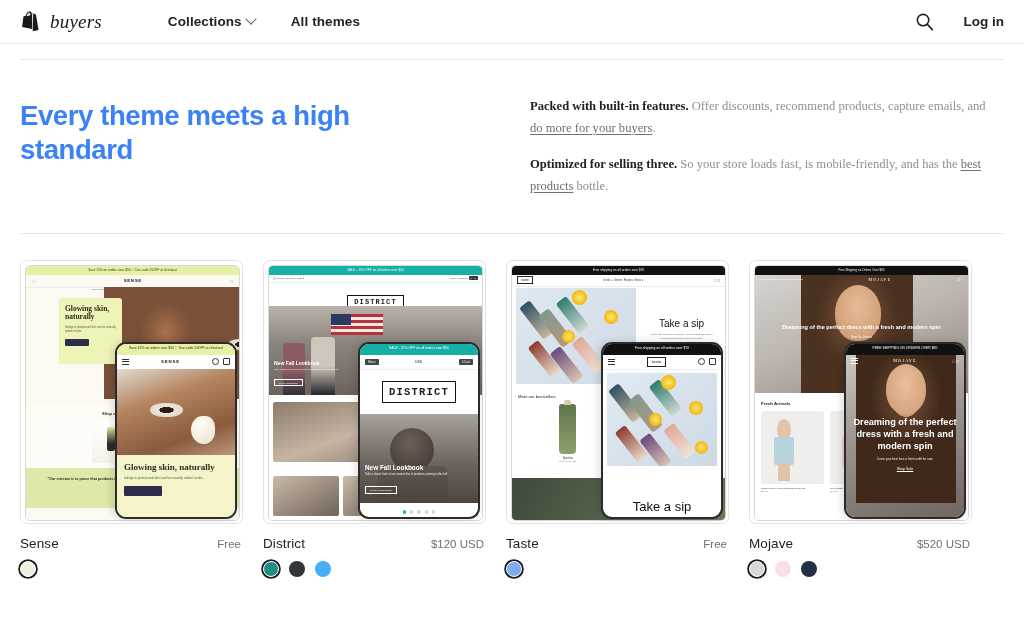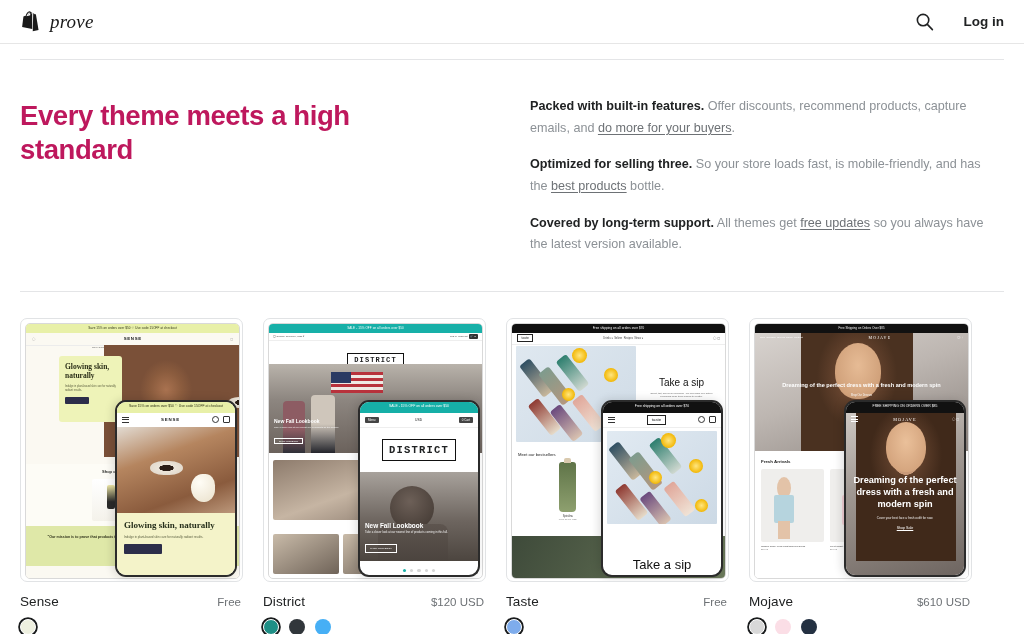--- a/index.html
+++ b/index.html
@@ -99,35 +99,36 @@
   .intro {
     display: flex;
     padding: 36px 0 0 0;
     gap: 78px;
   }
   .intro-heading {
     font-size: 27.5px;
     line-height: 1.22;
     font-weight: 700;
     letter-spacing: -0.4px;
-    color: #be185d;
+    color: #3b82f6;
     width: 432px;
     flex: none;
     margin: 0;
     padding-top: 3px;
   }
   .intro-copy {
     width: 470px;
     flex: none;
   }
   .intro-para {
     font-size: 12.6px;
     line-height: 1.72;
     color: #8c9196;
     margin: 0 0 15px 0;
+    font-family: Liberation Serif, serif;
   }
   .intro-para:last-child { margin-bottom: 0; }
   .intro-para b {
     color: #202223;
     font-weight: 700;
   }
   .ilink {
     color: #6d7175;
     text-decoration: underline;
     text-underline-offset: 2px;
@@ -414,23 +415,32 @@
   }
 </style>
 </head>
 <body>
 
 <header class="site-header">
   <div class="brand">
     <svg class="bag-icon" viewBox="0 0 24 27">
       <path d="M17.6 4.2c-.1 0-1.6.1-1.6.1s-1.2-1.2-1.4-1.3c-.1-.1-.3-.1-.4-.1L13.6 26l7.6-1.7S17.8 4.3 17.6 4.2zM13 2.5c-.3-.6-.8-1.1-1.5-1.1h-.2c-.5-.7-1.2-1-1.8-1C7 .4 5.1 3.7 4.5 6.1c-.9.3-2.1.6-2.3.7-.5.1-.5.2-.6.7C1.5 7.8 0 20.7 0 20.7l12.9 2.4V2.5zM10.3 5.5l-2.6.8c.5-2.1 1.6-3.5 2.4-3.9.2.5.3 1.2.3 2.1v1zm-.9-4c.2 0 .4.1.5.2-.9.6-1.8 2.1-2.2 4.4L5.6 6.8c.6-2.2 2.2-5.3 3.8-5.3zm2.2 2.8V3.5c0-.7-.1-1.3-.2-1.8.5.1.8.7 1 1.4l-.8.2z" fill="#1a1a1a"></path>
     </svg>
-    <span class="brand-word">prove</span>
+    <span class="brand-word">buyers</span>
   </div>
 
+  <nav class="main-nav">
+    <div class="nav-link">
+      <span>Collections</span>
+      <i class="chev"></i>
+    </div>
+    <div class="nav-link">
+      <span>All themes</span>
+    </div>
+  </nav>
 
   <div class="header-right">
     <svg class="search-icon" viewBox="0 0 20 20">
       <circle cx="8.5" cy="8.5" r="6" fill="none" stroke="#202223" stroke-width="1.7"></circle>
       <line x1="13" y1="13" x2="18.3" y2="18.5" stroke="#202223" stroke-width="1.7" stroke-linecap="round"></line>
     </svg>
     <span class="login-link">Log in</span>
   </div>
 </header>
 
@@ -440,23 +450,20 @@
 
   <section class="intro">
     <h1 class="intro-heading">Every theme meets a high standard</h1>
 
     <div class="intro-copy">
       <p class="intro-para">
         <b>Packed with built-in features.</b><span> Offer discounts, recommend products, capture emails, and </span><span class="ilink">do more for your buyers</span><span>.</span>
       </p>
       <p class="intro-para">
         <b>Optimized for selling three.</b><span> So your store loads fast, is mobile-friendly, and has the </span><span class="ilink">best products</span><span> bottle.</span>
-      </p>
-      <p class="intro-para">
-        <b>Covered by long-term support.</b><span> All themes get </span><span class="ilink">free updates</span><span> so you always have the latest version available.</span>
       </p>
     </div>
   </section>
 
   <div class="rule intro-rule-bottom"></div>
 
   <div class="grid">
 
     <div class="theme-card">
       <div class="thumb">
@@ -770,21 +777,21 @@
                 </div>
               </div>
             </div>
           </div>
         </div>
       </div>
 
       <div class="card-meta">
         <div class="meta-row">
           <span class="theme-name">Mojave</span>
-          <span class="theme-price">$610 USD</span>
+          <span class="theme-price">$520 USD</span>
         </div>
         <div class="swatches">
           <span class="swatch sel" style="background:#d8d8d8"></span>
           <span class="swatch" style="background:#fbdee6"></span>
           <span class="swatch" style="background:#243142"></span>
         </div>
 
       </div>
     </div>
 

